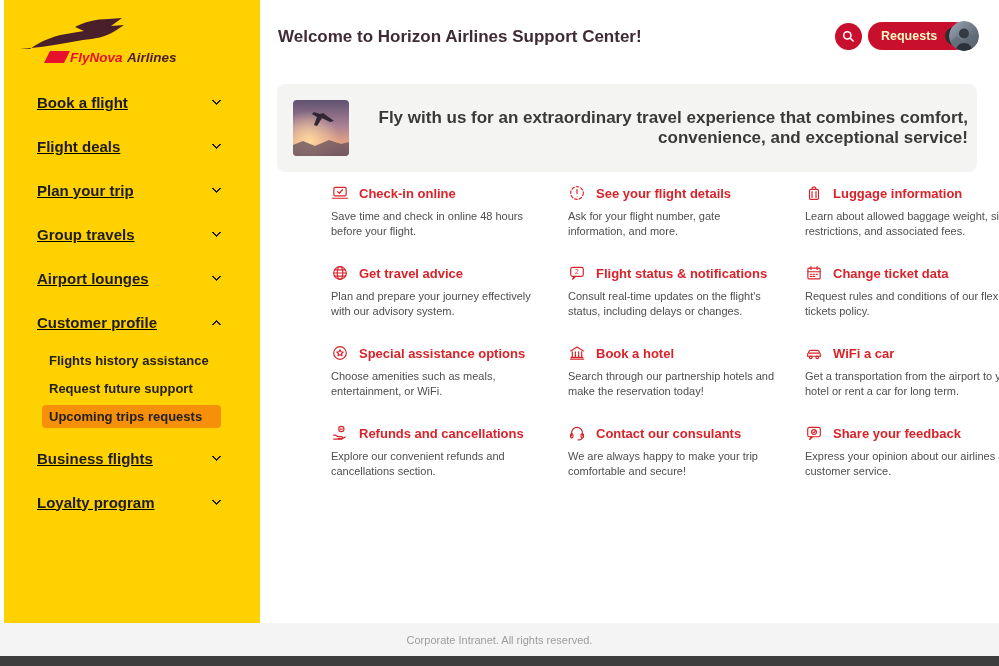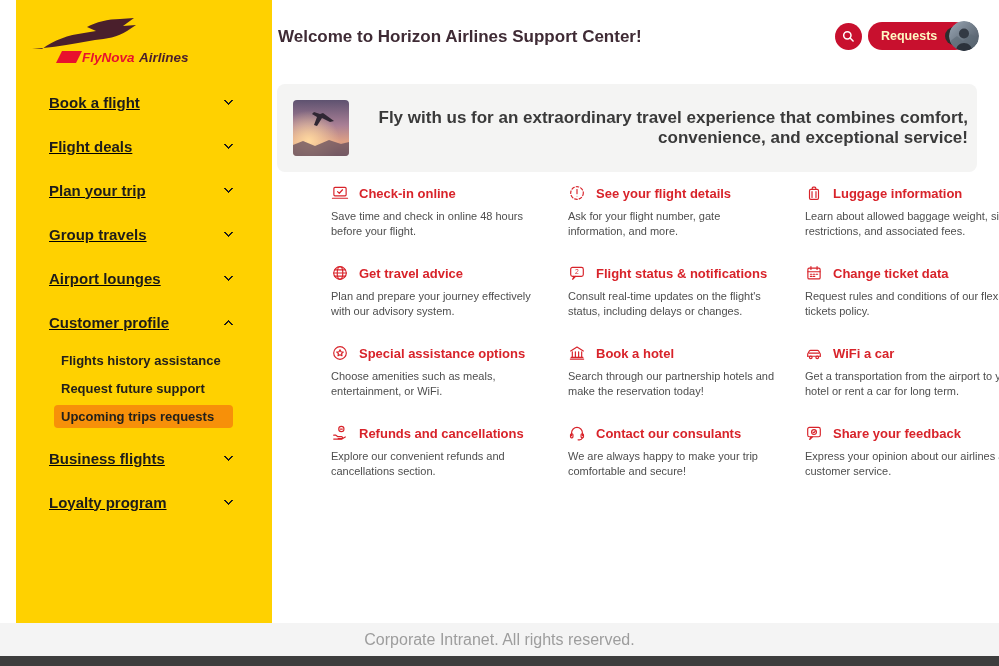--- a/index.html
+++ b/index.html
@@ -1,21 +1,21 @@
 <!DOCTYPE html>
 <html style="--sidebar-yellow: #FFD100; --accent-red: #C8102E; --card-title-red: #D8232A; --highlight-orange: #F79009; --footer-strip: #3D3D3D; --logo-dark: #4A1F2C; --logo-red: #E8112D;"><head>
 <meta charset="utf-8">
 <style>
   * { margin:0; padding:0; box-sizing:border-box; }
   html,body { background:#fff; }
   body { font-family:"Liberation Sans", sans-serif; width:999px; height:666px; overflow:hidden; }
   .app { position:relative; width:999px; height:666px; background:#fff; overflow:hidden; }
 
   
-  .sidebar { position:absolute; left:16px; top:0; width:256px; height:623px;
+  .sidebar { position:absolute; left:4px; top:0; width:256px; height:623px;
              background:var(--sidebar-yellow, #FFD100); z-index:2; }
   .logo { display:block; margin:12px 0 0 16px; }
   .nav { list-style:none; margin-top:10px; }
   .nav-row { display:flex; align-items:center; justify-content:space-between;
              height:44px; padding:0 40px 0 33px; cursor:pointer;text-decoration:underline; }
   .nav-label { font-size:15px; font-weight:700; color:#1d1c1a; }
   .chev { width:7px; height:7px; border-right:2px solid #1d1c1a; border-bottom:2px solid #1d1c1a;
           transform:rotate(45deg); margin-top:-4px; border-radius:1px; }
   .chev.up { transform:rotate(-135deg); margin-top:4px; }
   .submenu { list-style:none; padding:2px 0 6px 0; }
@@ -53,21 +53,21 @@
   .card-head { display:flex; align-items:center; gap:10px; height:20px; }
   .card-icon { width:18px; height:18px; color:var(--card-title-red, #D8232A); flex:0 0 auto; }
   .card-icon svg { width:18px; height:18px; stroke:currentColor; fill:none; stroke-width:1.3;
                    stroke-linecap:round; stroke-linejoin:round; }
   .card-title { font-size:13px; font-weight:700; color:var(--card-title-red, #D8232A); }
   .card-desc { margin-top:6px; font-size:11px; line-height:1.33; color:#4e4e4e; max-width:212px; }
 
   
   .footer-band { position:absolute; left:0; top:623px; width:999px; height:33px; background:#f4f4f4;
                  display:flex; align-items:center; justify-content:center; z-index:3; }
-  .footer-text { font-size:16px; color:#9d9d9d; }
+  .footer-text { font-size:11px; color:#9d9d9d; }
   .footer-strip { position:absolute; left:0; top:656px; width:999px; height:10px;
                   background:var(--footer-strip, #3D3D3D); z-index:3; }
 </style>
 </head>
 <body>
 
 <div class="app">
 
   <aside class="sidebar">
     <svg class="logo" width="190" height="58" viewBox="0 0 190 58">

